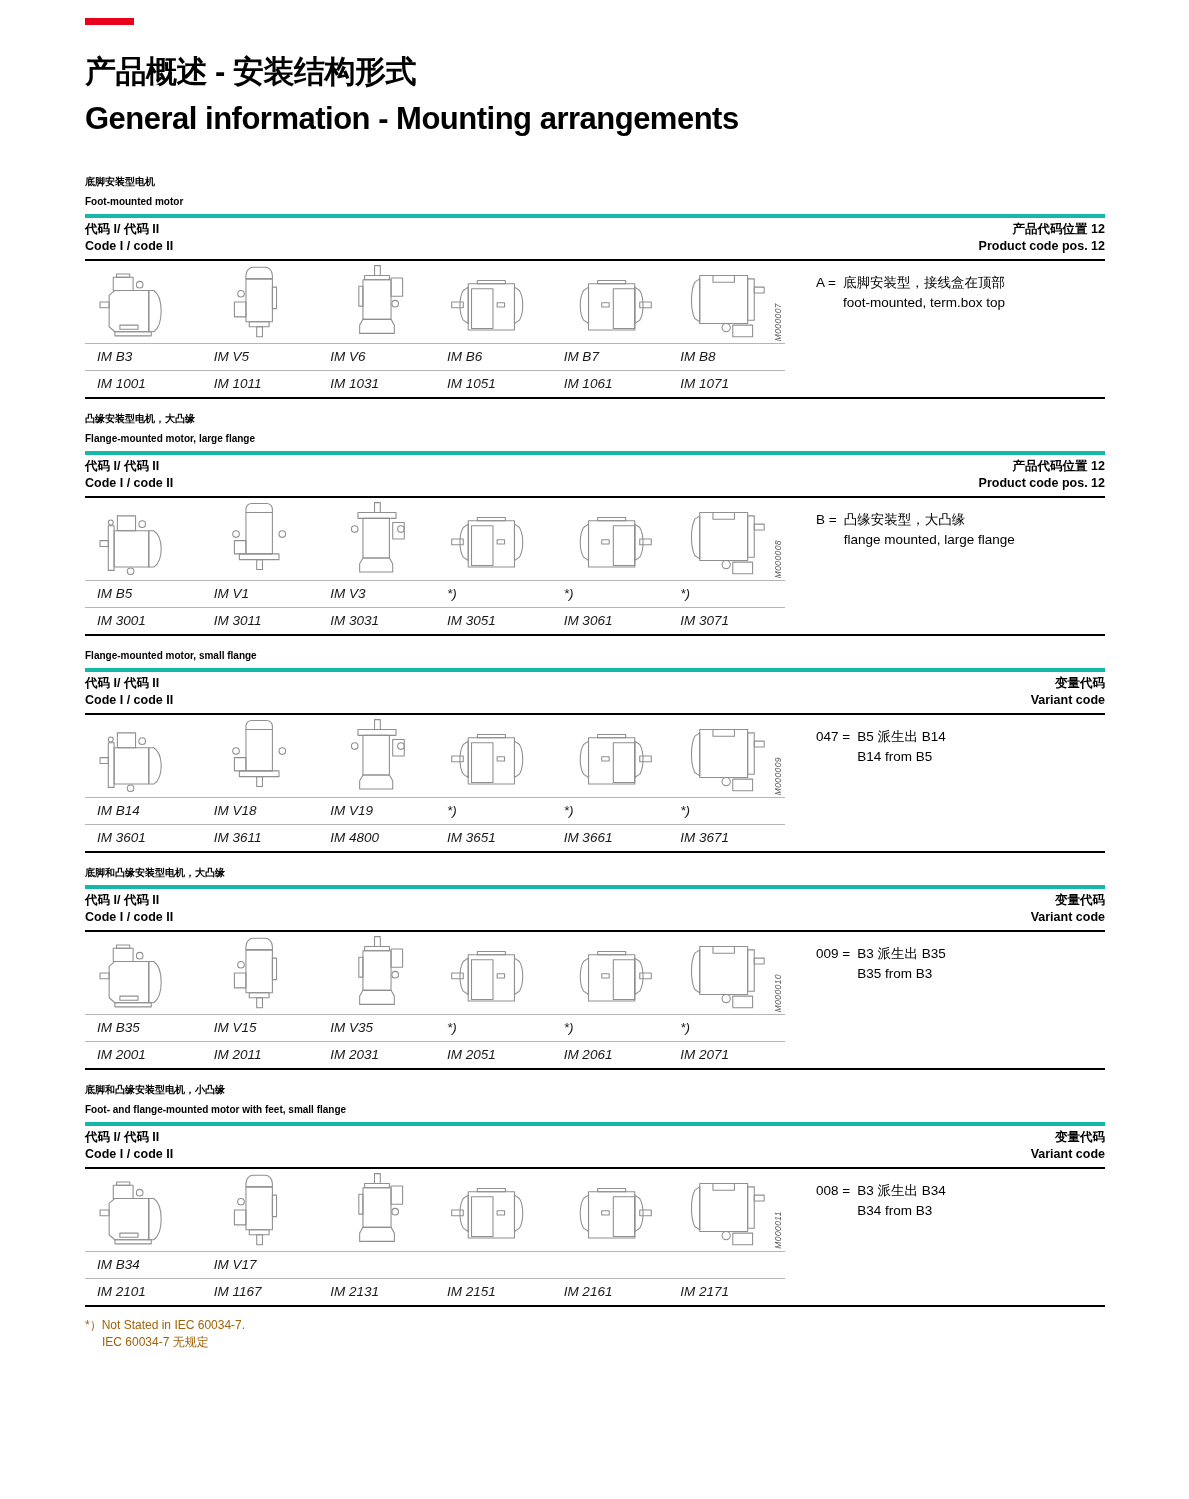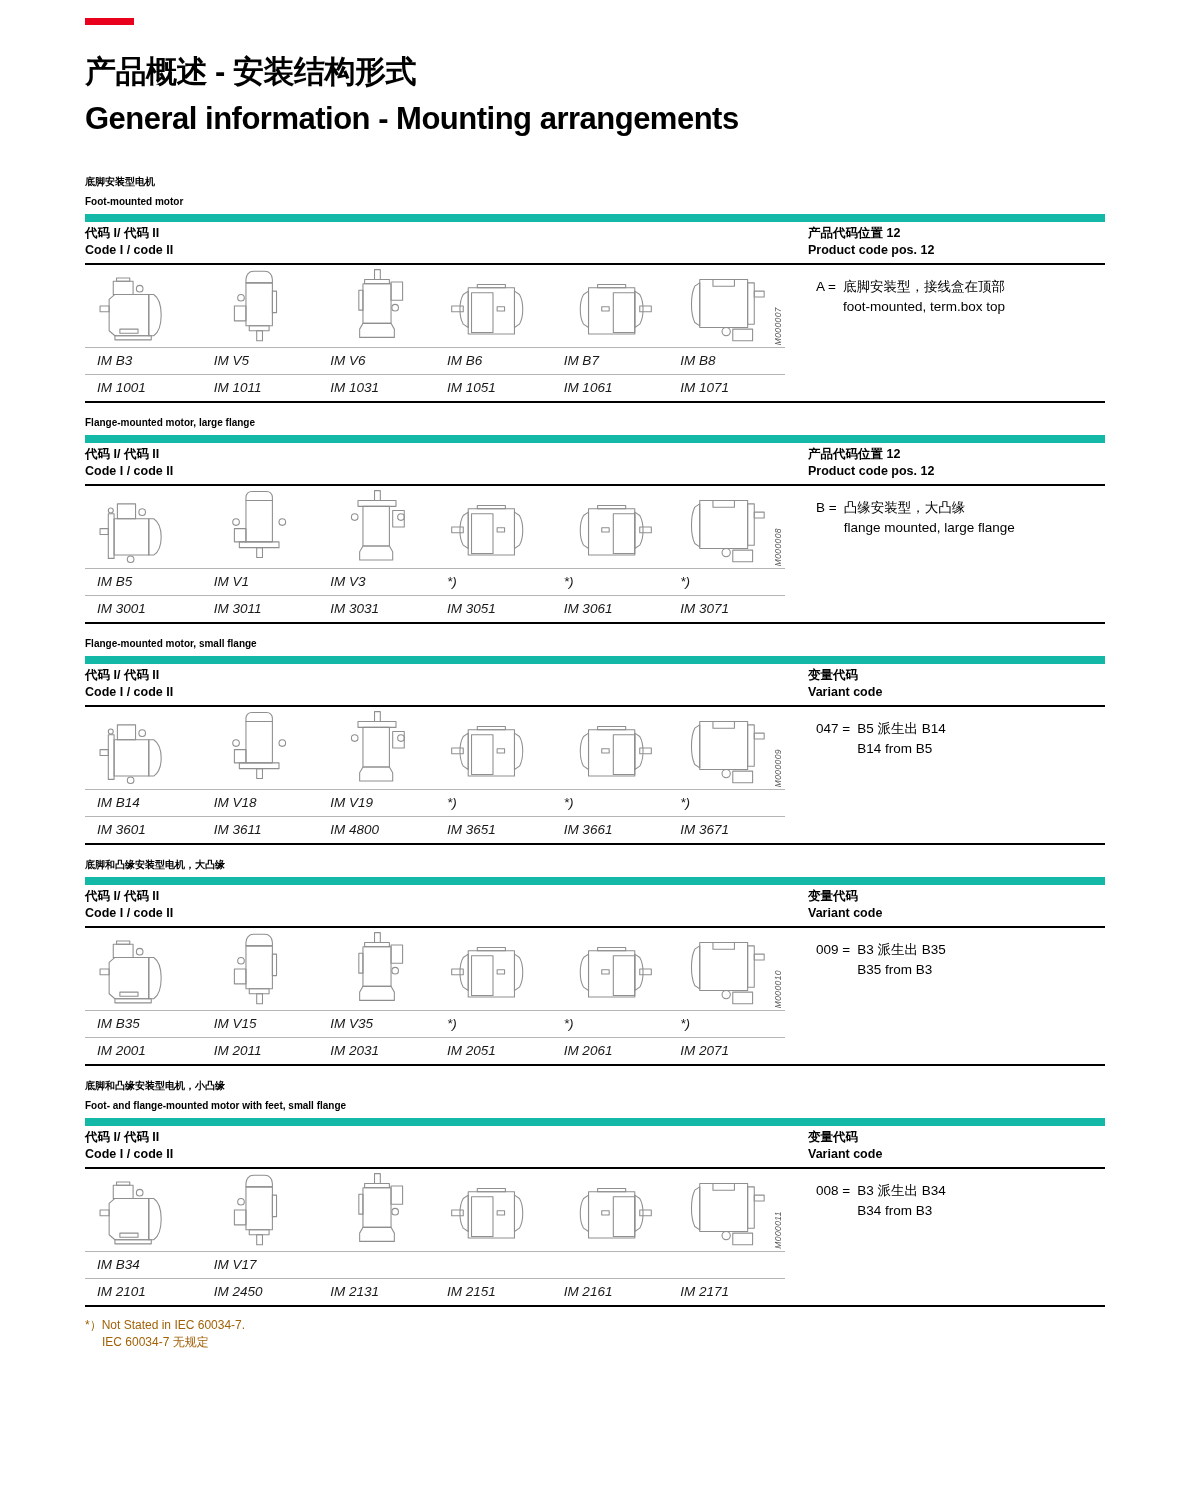--- a/index.html
+++ b/index.html
@@ -9,23 +9,23 @@
     font-family:"Liberation Sans", sans-serif;
     color:#000;
     padding:18px 84px 0 85px;
     overflow:hidden;
   }
   .red-dash { width:49px; height:7px; background:#e8001c; }
   .page-title { margin-top:24px; width:800px; font-weight:700; font-size:31px; line-height:1.5; letter-spacing:-0.5px; }
   .sections { margin-top:30px; }
   .sec { margin-bottom:10px; }
   .sec-title-zh, .sec-title-en { font-weight:700; font-size:10px; line-height:20px; }
-  .band { display:flex; border-top:8px solid #14b8a6; border-bottom:2px solid #000; padding:3px 0 4px; margin-top:2px; }
+  .band { display:flex; border-top:4px solid #14b8a6; border-bottom:2px solid #000; padding:3px 0 4px; margin-top:2px; }
   .band .col-l { width:700px; }
-  .band .col-r { margin-left:23px; flex:1; }
+  .band .col-r { margin-left:23px; flex:1;text-align:right; }
   .band-line { font-weight:700; font-size:12.5px; line-height:17px; }
   .sec-body { display:flex; border-bottom:2.5px solid #000; }
   .tbl-left { width:700px;font-style:italic; }
   .figrow { height:82px; display:flex; position:relative; }
   .figcell { width:116.66px; height:100%; display:flex; align-items:center; justify-content:center; }
   .figcell svg { width:102px; height:76px; }
   .fig-shape { stroke:#8f8f8f; fill:none; stroke-width:1.3; stroke-linejoin:round; }
   .figlabel {
     position:absolute; right:2px; bottom:2px;
     writing-mode:vertical-rl; transform:rotate(180deg);
@@ -238,20 +238,21 @@
           <span class="note-text">
             <div>底脚安装型，接线盒在顶部</div>
             <div>foot-mounted, term.box top</div>
           </span>
         </div>
       </div>
     </div>
   </div>
 
   <div class="sec">
+    <div class="sec-title-zh">凸缘安装型电机，大凸缘</div>
     <div class="sec-title-en">Flange-mounted motor, large flange</div>
     <div class="band">
       <div class="col-l">
         <div class="band-line">代码 I/ 代码 II</div>
         <div class="band-line">Code I / code II</div>
       </div>
       <div class="col-r">
         <div class="band-line">产品代码位置 12</div>
         <div class="band-line">Product code pos. 12</div>
       </div>
@@ -523,21 +524,21 @@
         <div class="coderow">
           <div class="codecell">IM B34</div>
           <div class="codecell">IM V17</div>
           <div class="codecell"></div>
           <div class="codecell"></div>
           <div class="codecell"></div>
           <div class="codecell"></div>
         </div>
         <div class="coderow">
           <div class="codecell">IM 2101</div>
-          <div class="codecell">IM 2450</div>
+          <div class="codecell">IM 1167</div>
           <div class="codecell">IM 2131</div>
           <div class="codecell">IM 2151</div>
           <div class="codecell">IM 2161</div>
           <div class="codecell">IM 2171</div>
         </div>
       </div>
       <div class="tbl-right">
         <div class="note">
           <span class="note-prefix">008 =</span>
           <span class="note-text">

